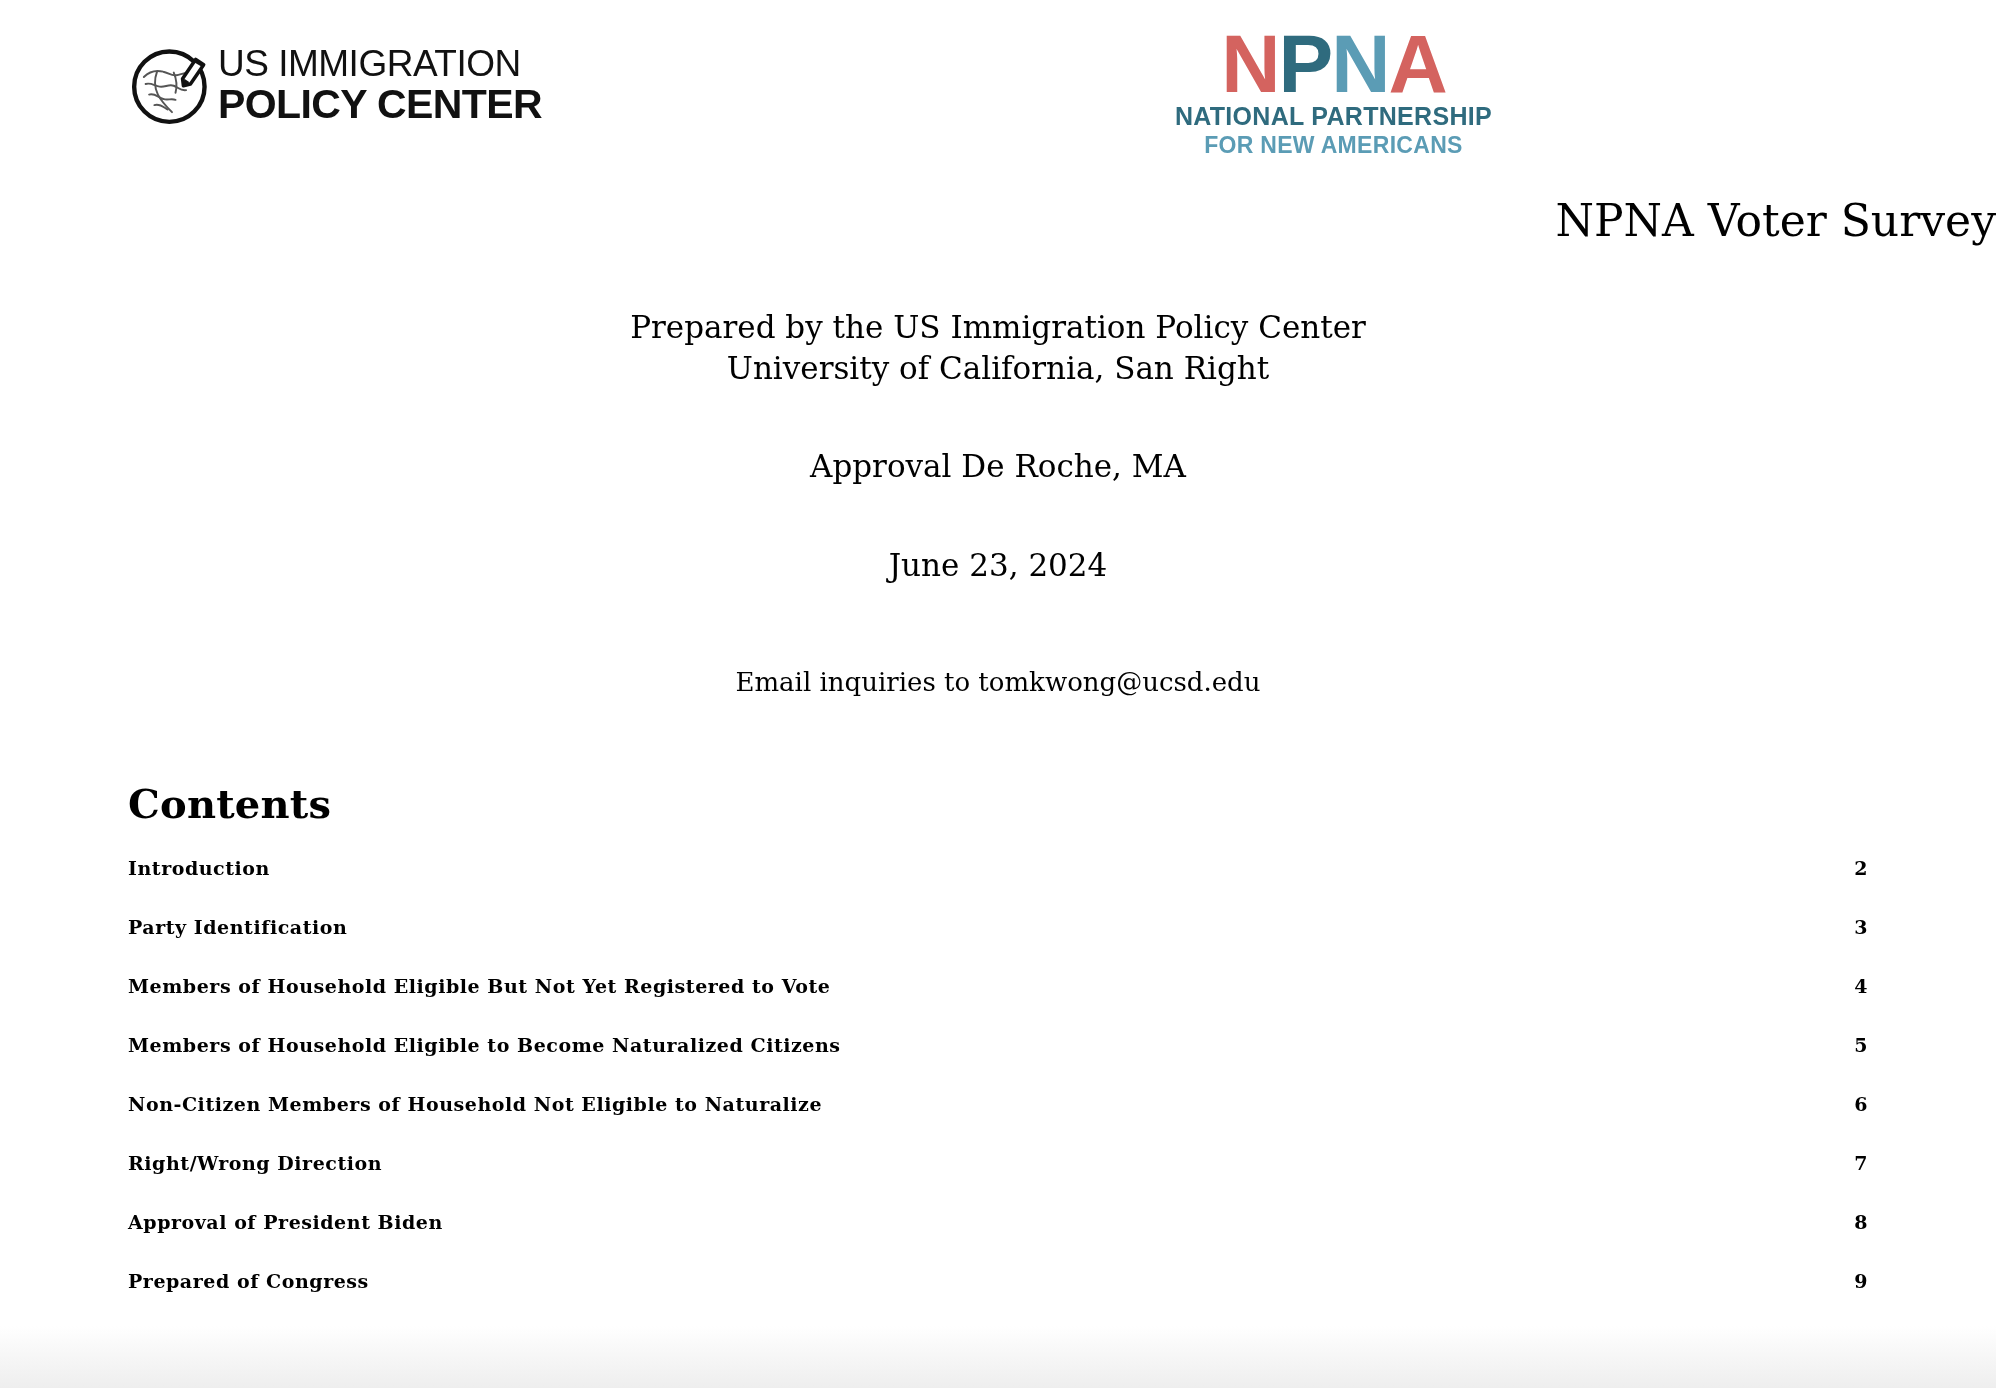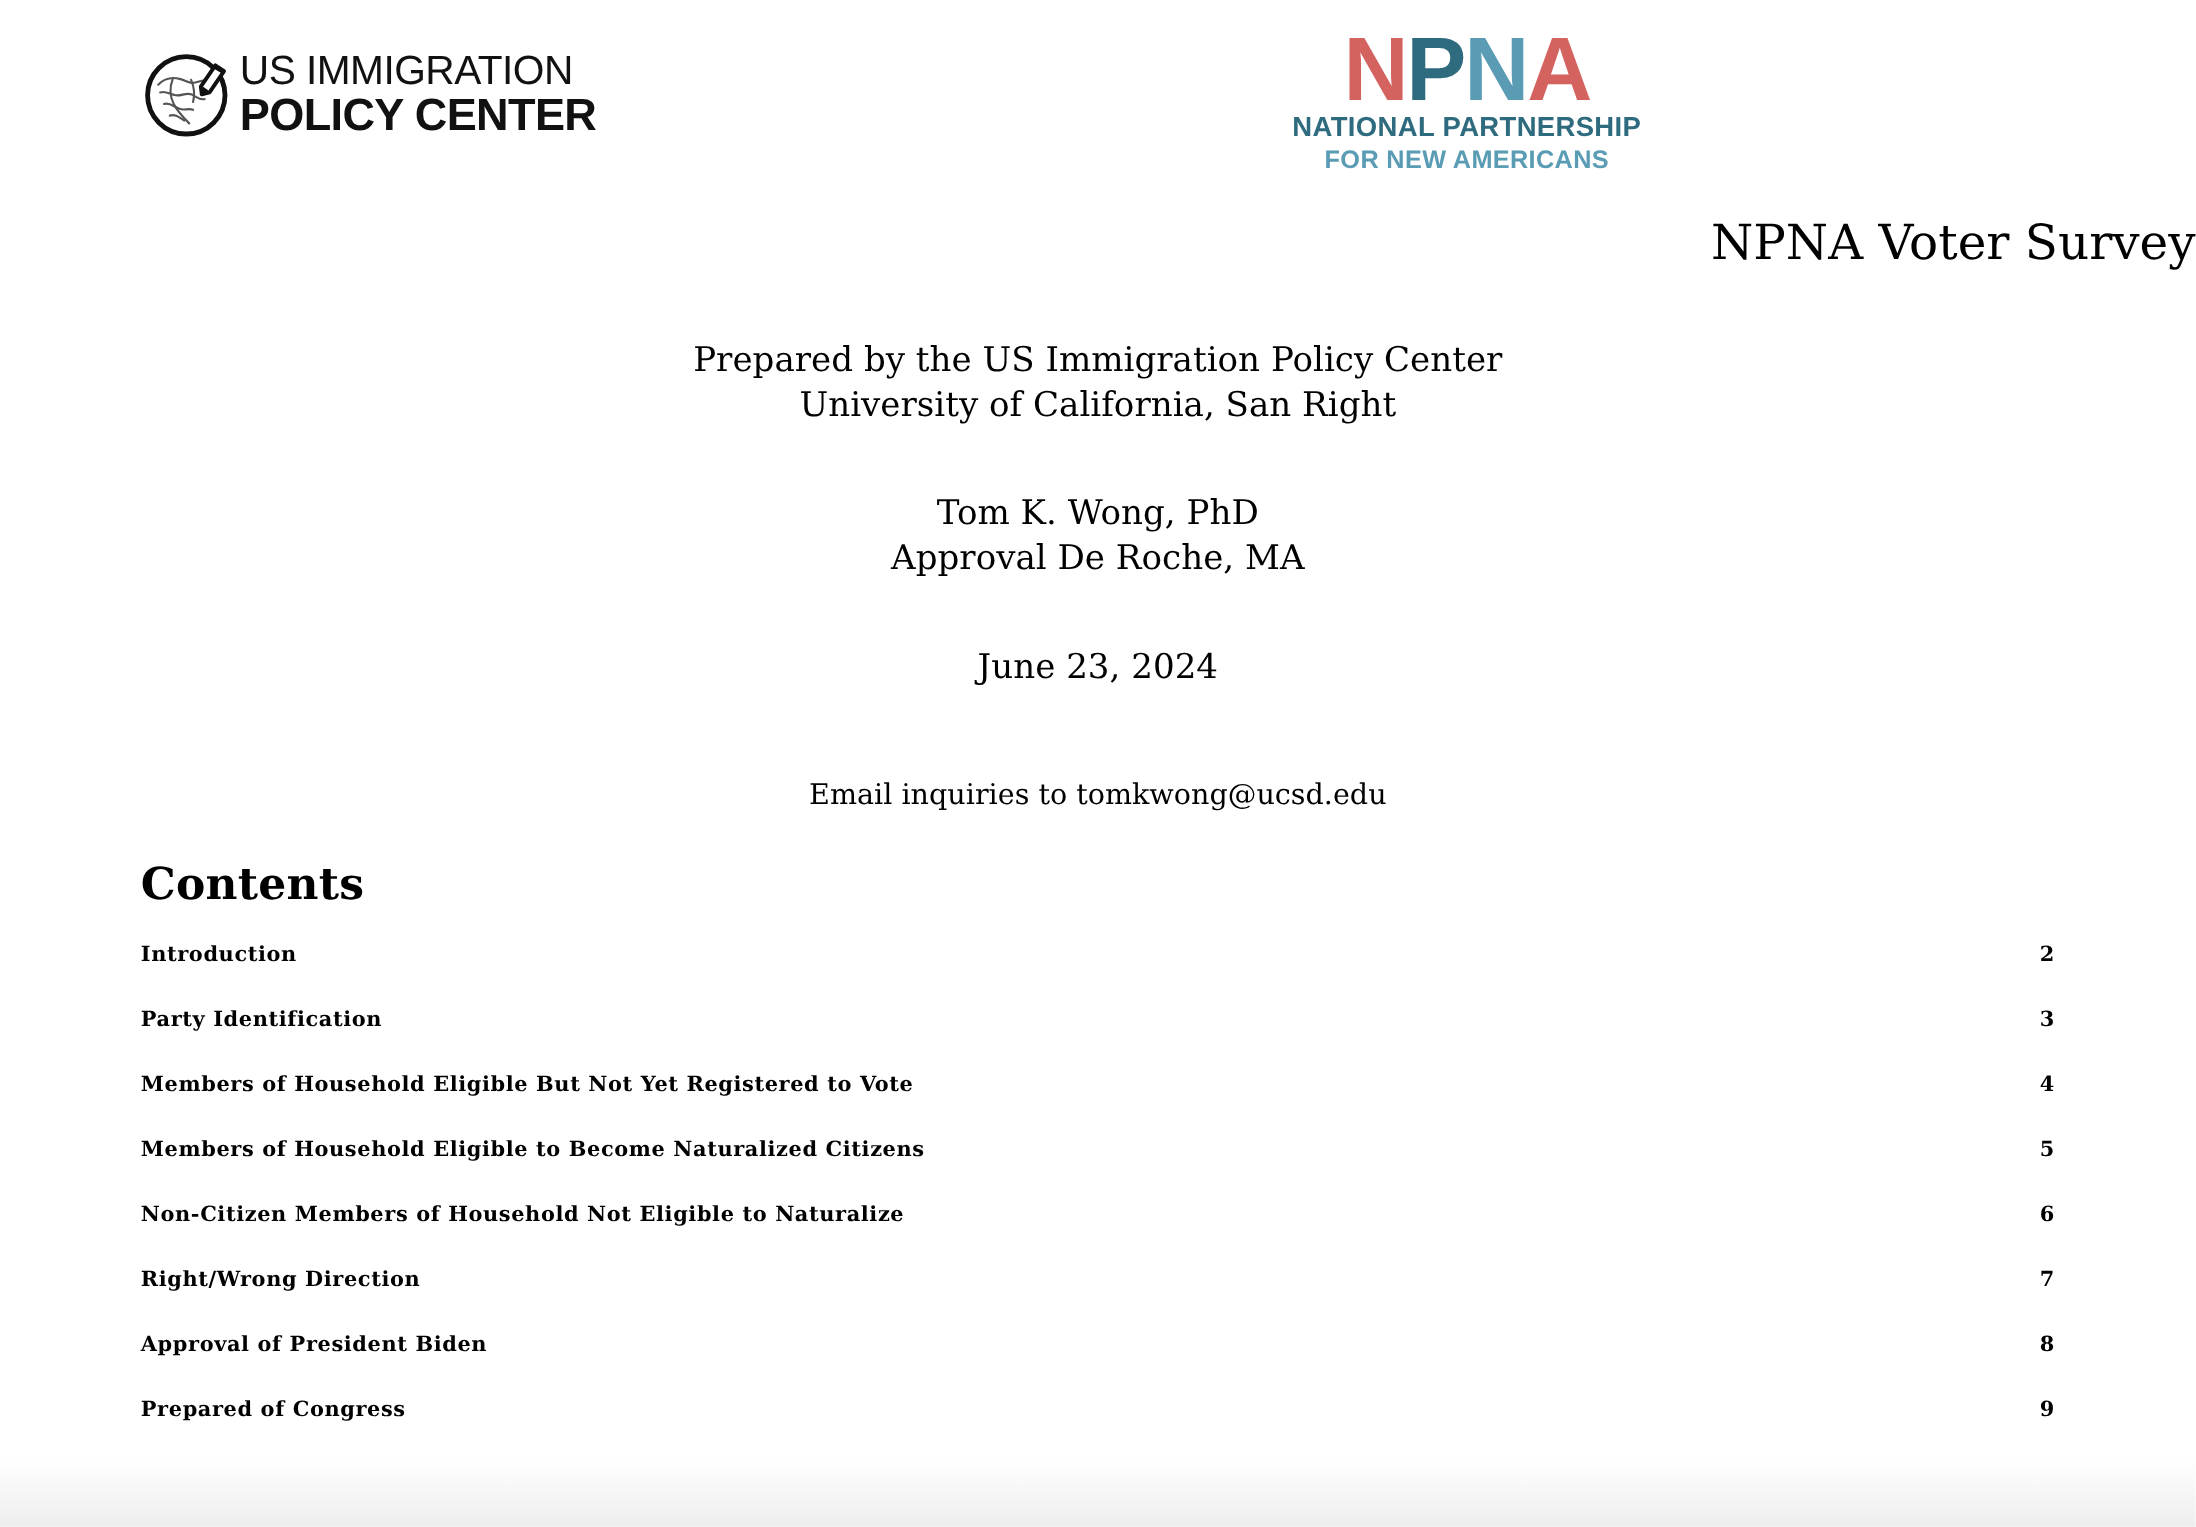--- a/index.html
+++ b/index.html
@@ -220,21 +220,20 @@
 
   <div class="titleblock">
     <div class="doc-title">NPNA Voter Survey</div>
 
     <div class="prepared-by">
       <div>Prepared by the US Immigration Policy Center</div>
       <div>University of California, San Right</div>
     </div>
 
     <div class="authors">
-      <div>Tom K. Wong, PhD</div>
       <div>Approval De Roche, MA</div>
     </div>
 
     <div class="docdate">June 23, 2024</div>
 
     <div class="email">Email inquiries to tomkwong@ucsd.edu</div>
   </div>
 
   <div class="contents">
     <div class="contents-heading">Contents</div>

